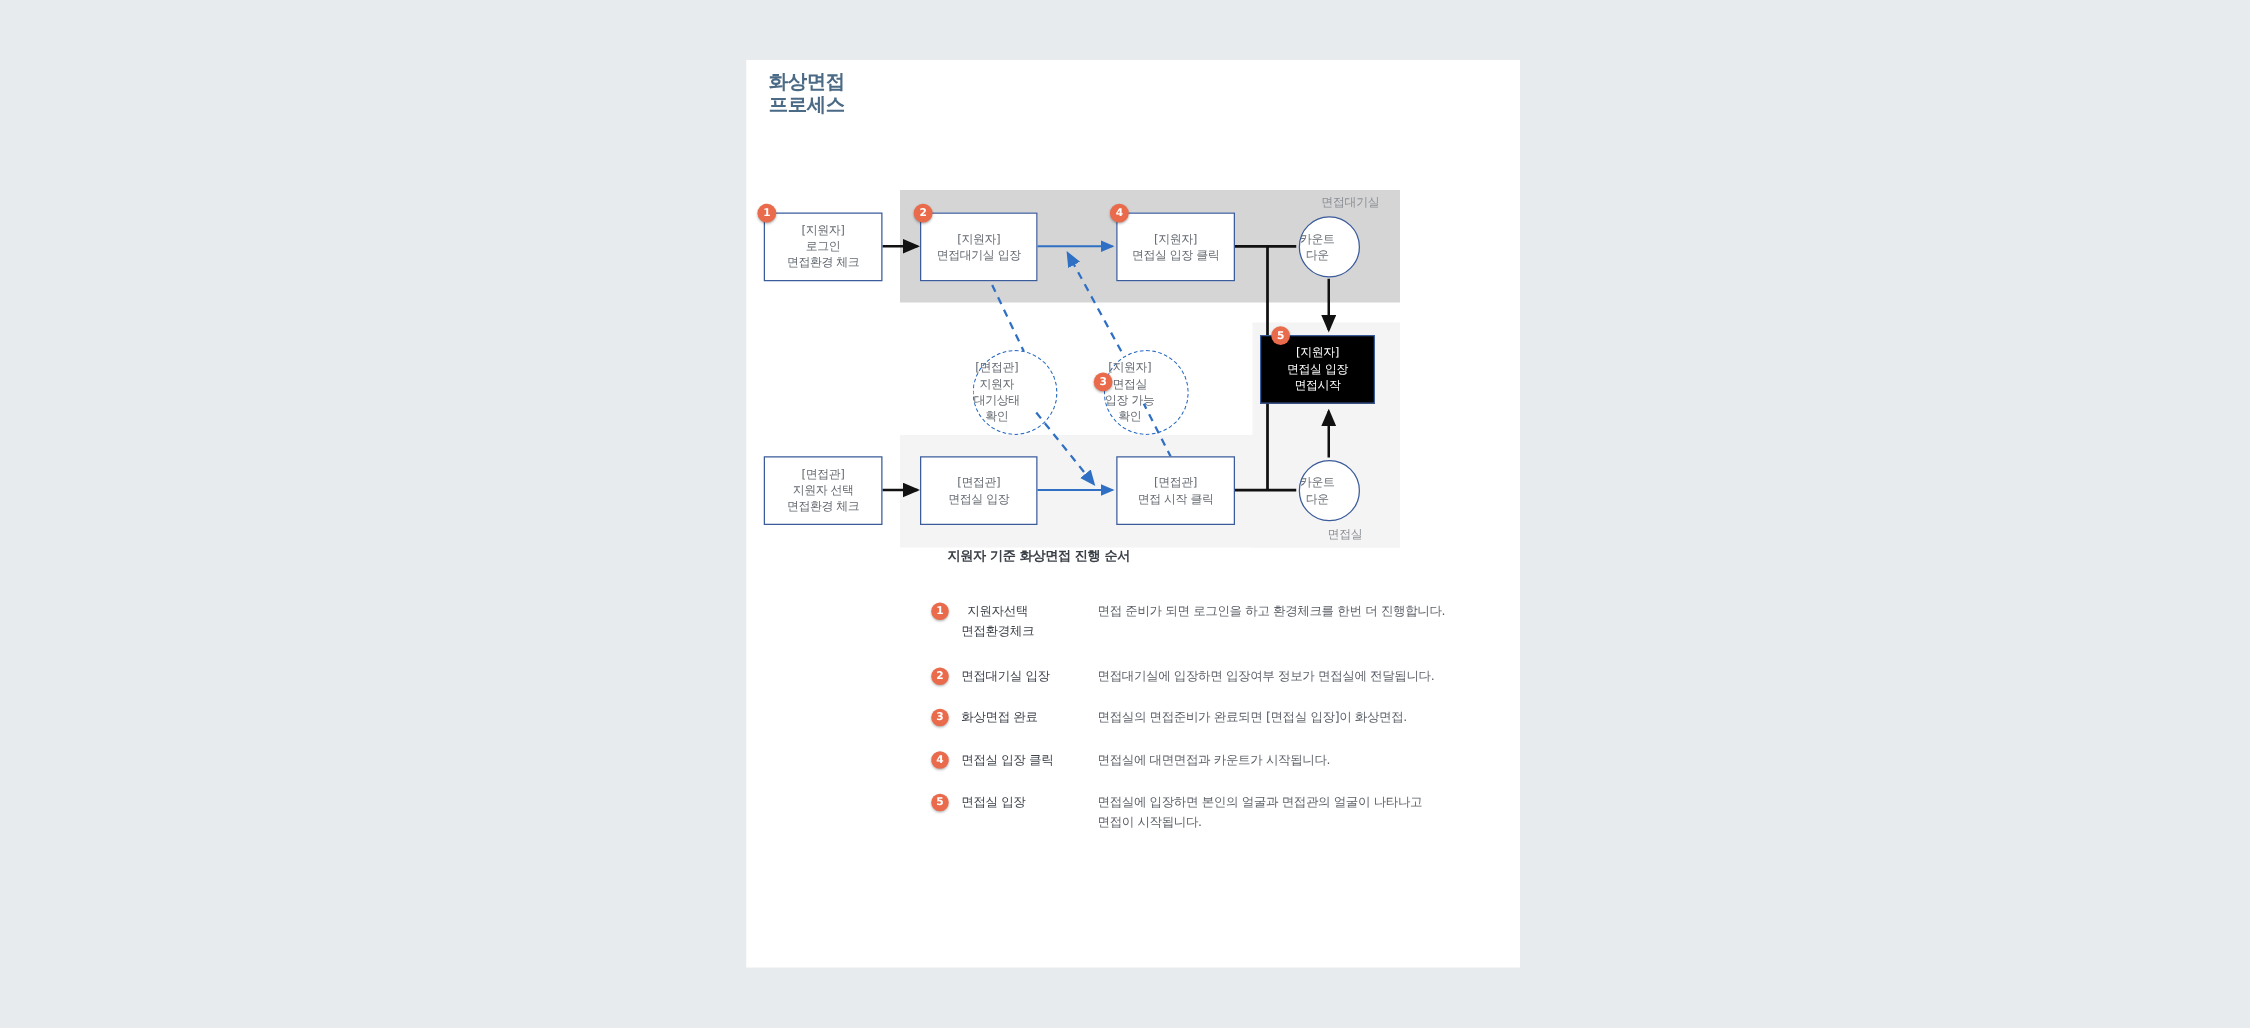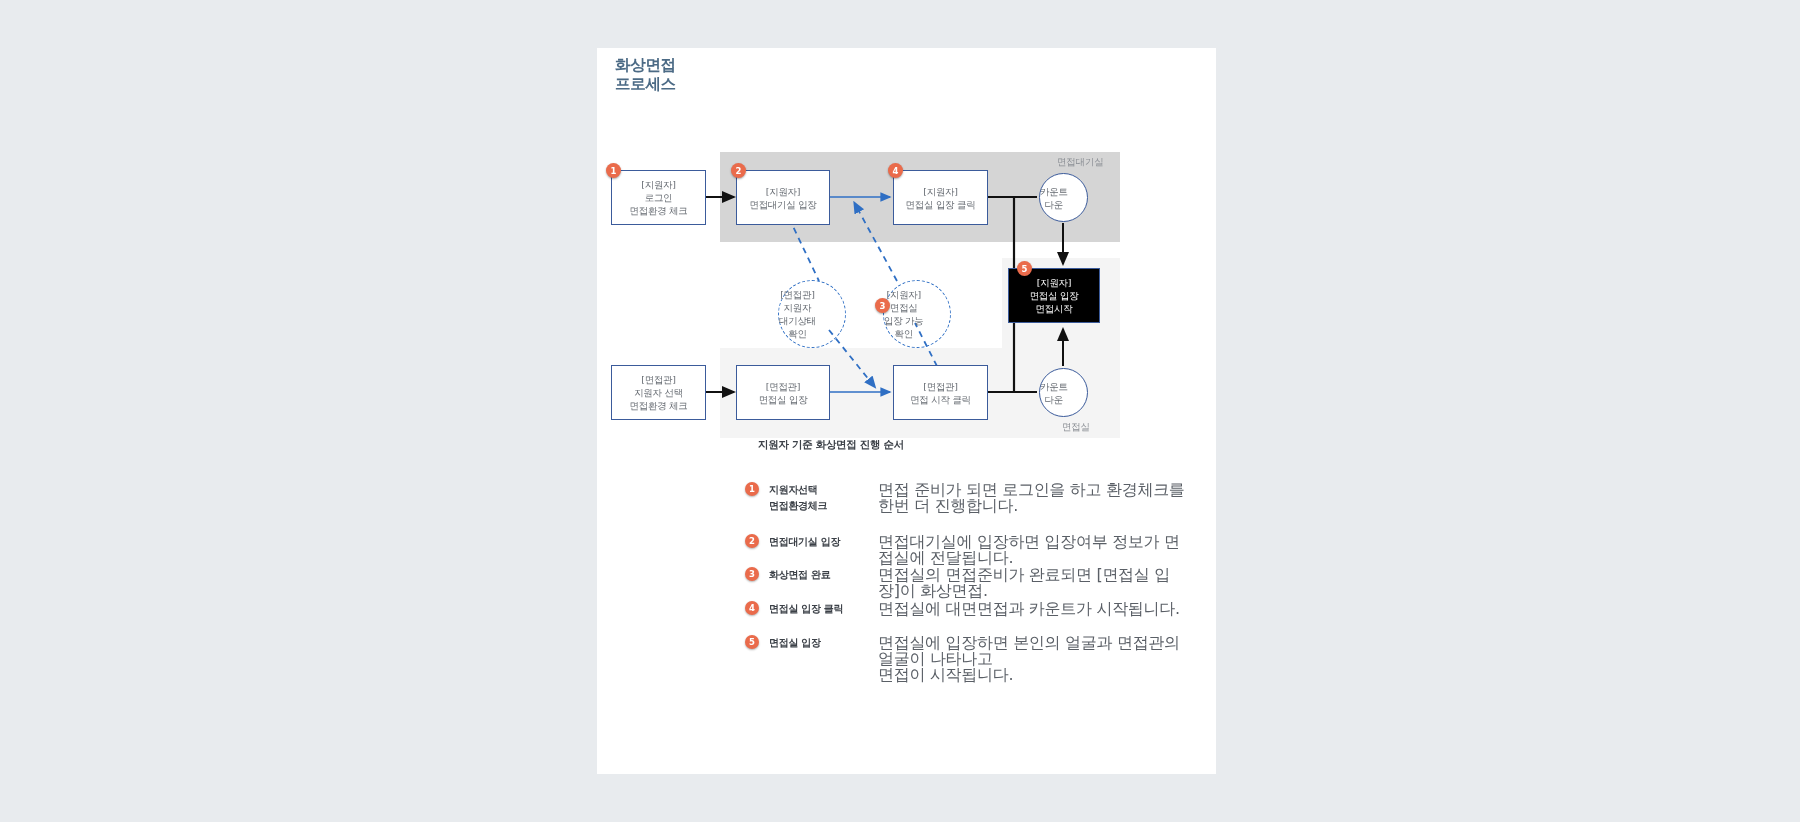--- a/index.html
+++ b/index.html
@@ -75,26 +75,26 @@
   .legend-row { position: absolute; left: 148px; width: 440px; }
   .legend-num {
     position: absolute; left: 0; top: 0;
     width: 14px; height: 14px; border-radius: 50%;
     background: #ea6b4b; color: #fff; font-size: 8.5px; font-weight: bold;
     display: flex; align-items: center; justify-content: center;
     box-shadow: 0 1px 2px rgba(0,0,0,0.3);
   }
   .legend-label {
     position: absolute; left: 24px; top: 0;
-    font-size: 10px; font-weight: bold; color: #3c4148;
-    line-height: 16px; white-space: pre-line; letter-spacing: -0.3px;
+    font-size: 10px; font-weight: normal; color: #3c4148;
+    line-height: 16px; white-space: pre-line; letter-spacing: -0.3px; text-align: center;
   }
   .legend-text {
     position: absolute; left: 133px; top: 0;
-    font-size: 16px; color: #5a5f66; line-height: 16px;
+    font-size: 10px; color: #5a5f66; line-height: 16px;
     white-space: pre-line; letter-spacing: -0.3px;
   }
 </style>
 </head>
 <body>
 
 <div id="page">
 
   <div class="hdr-title">화상면접
 프로세스</div>

